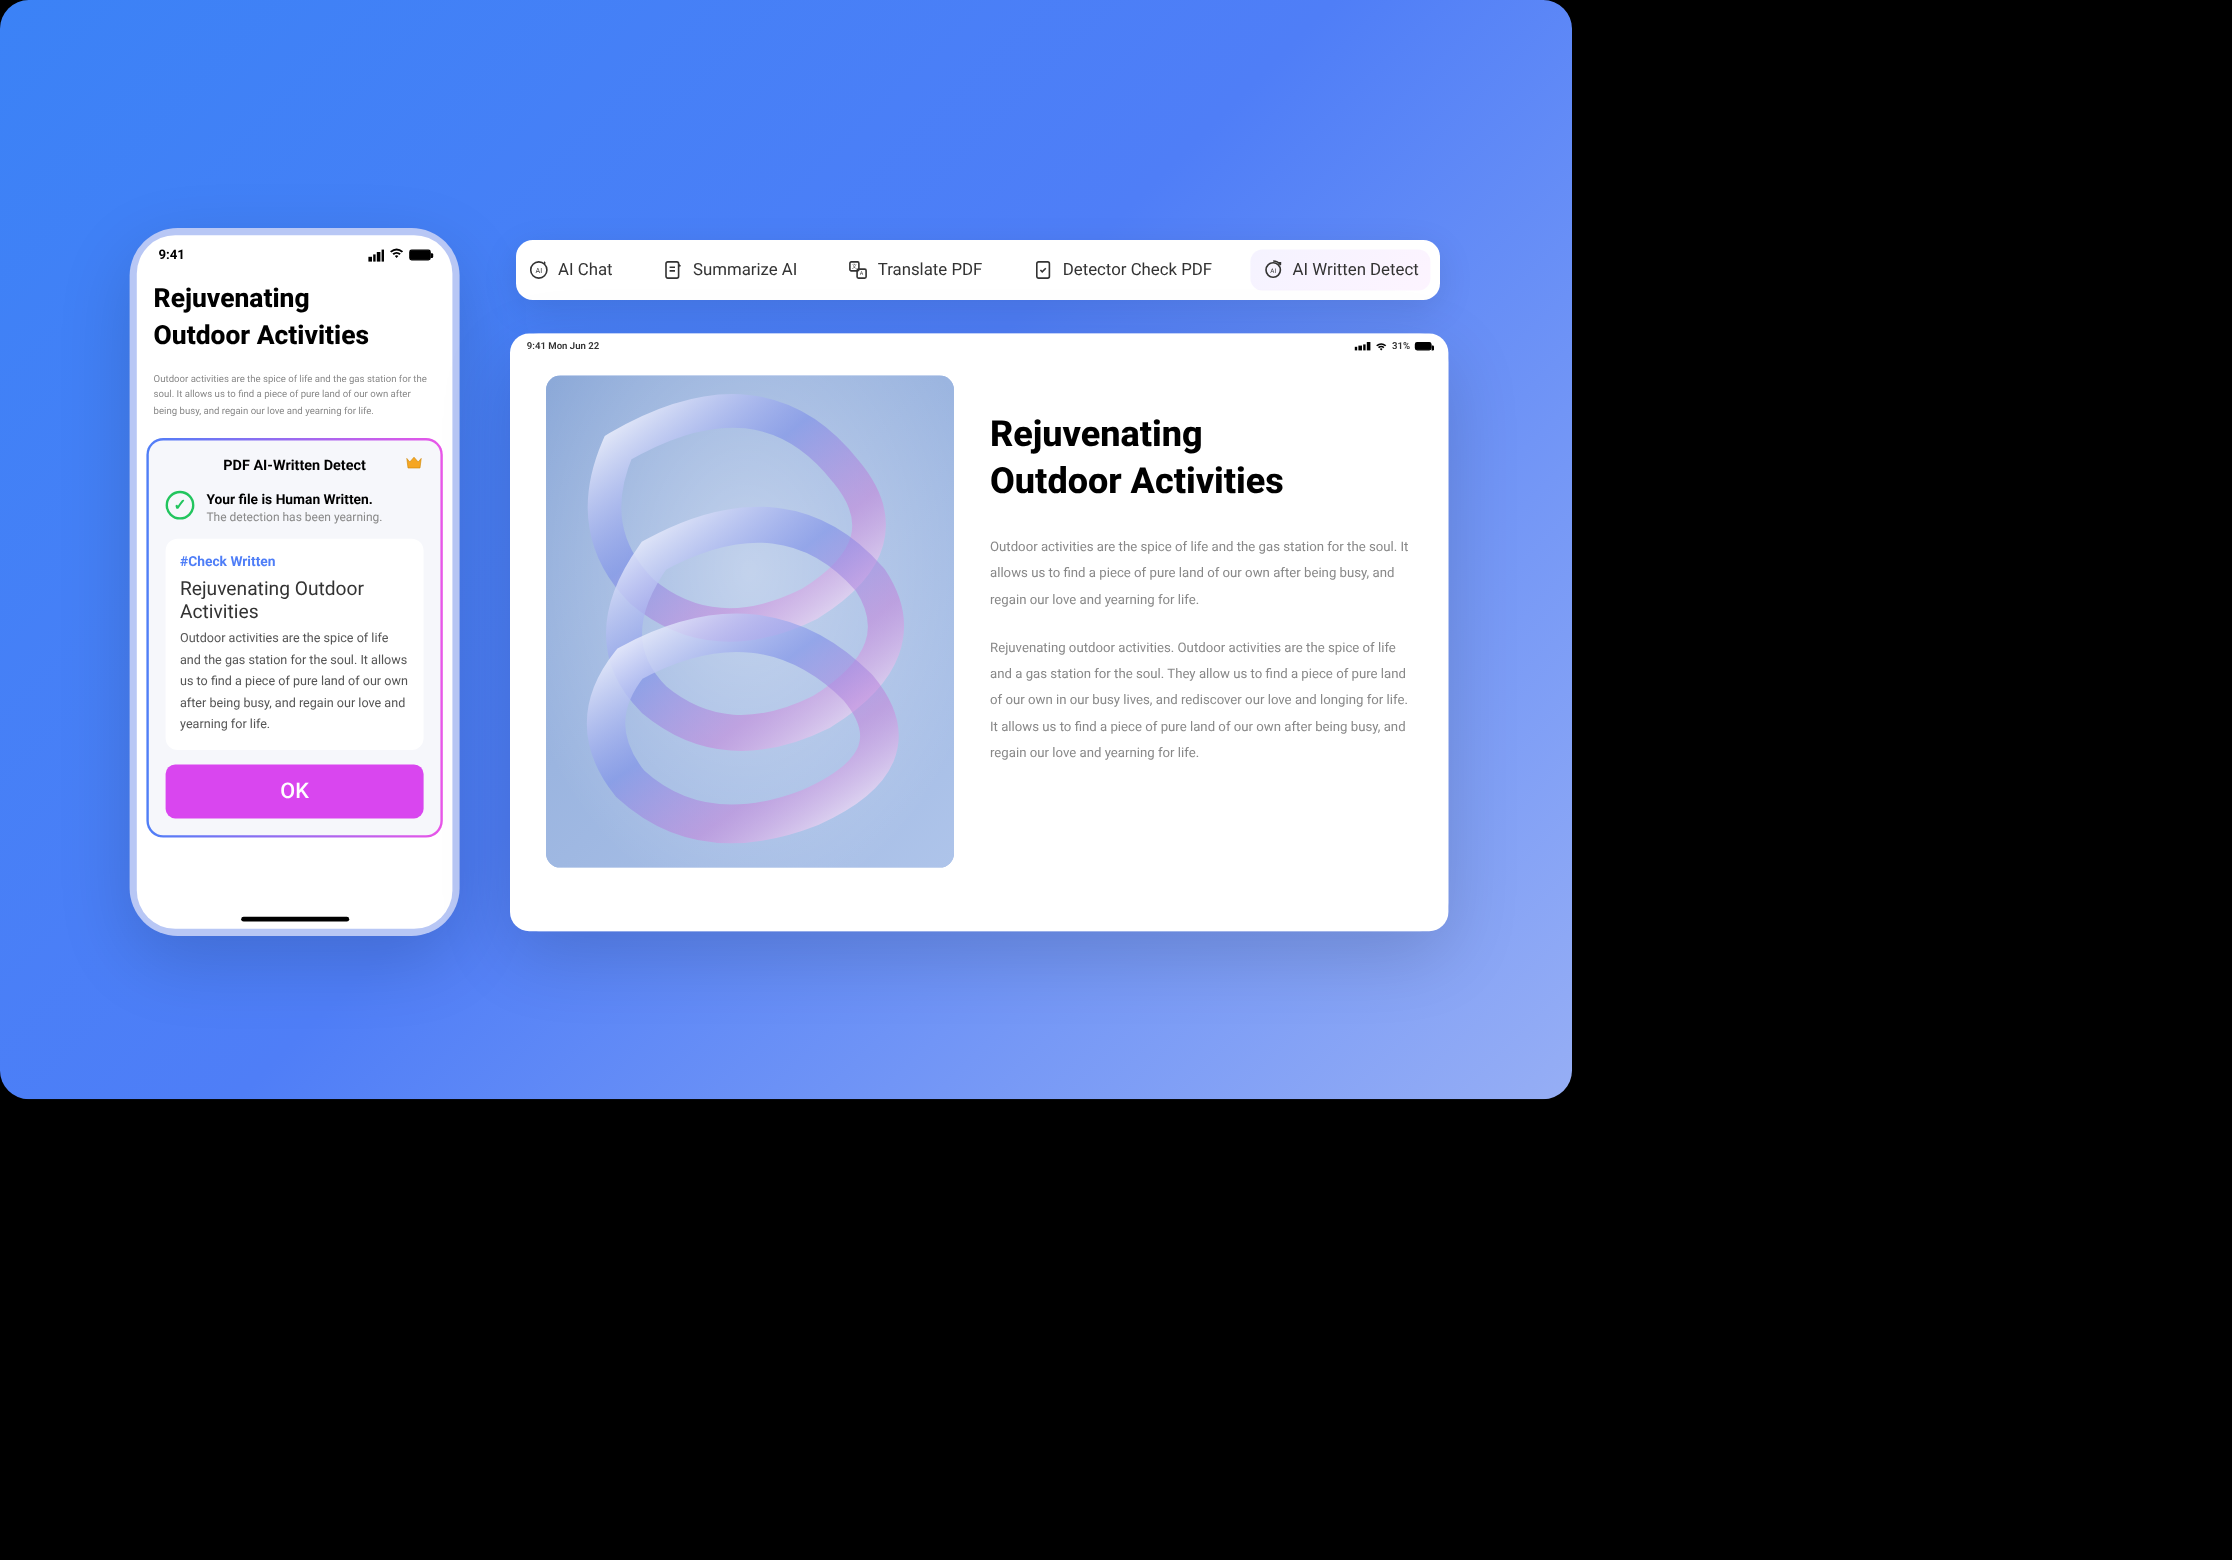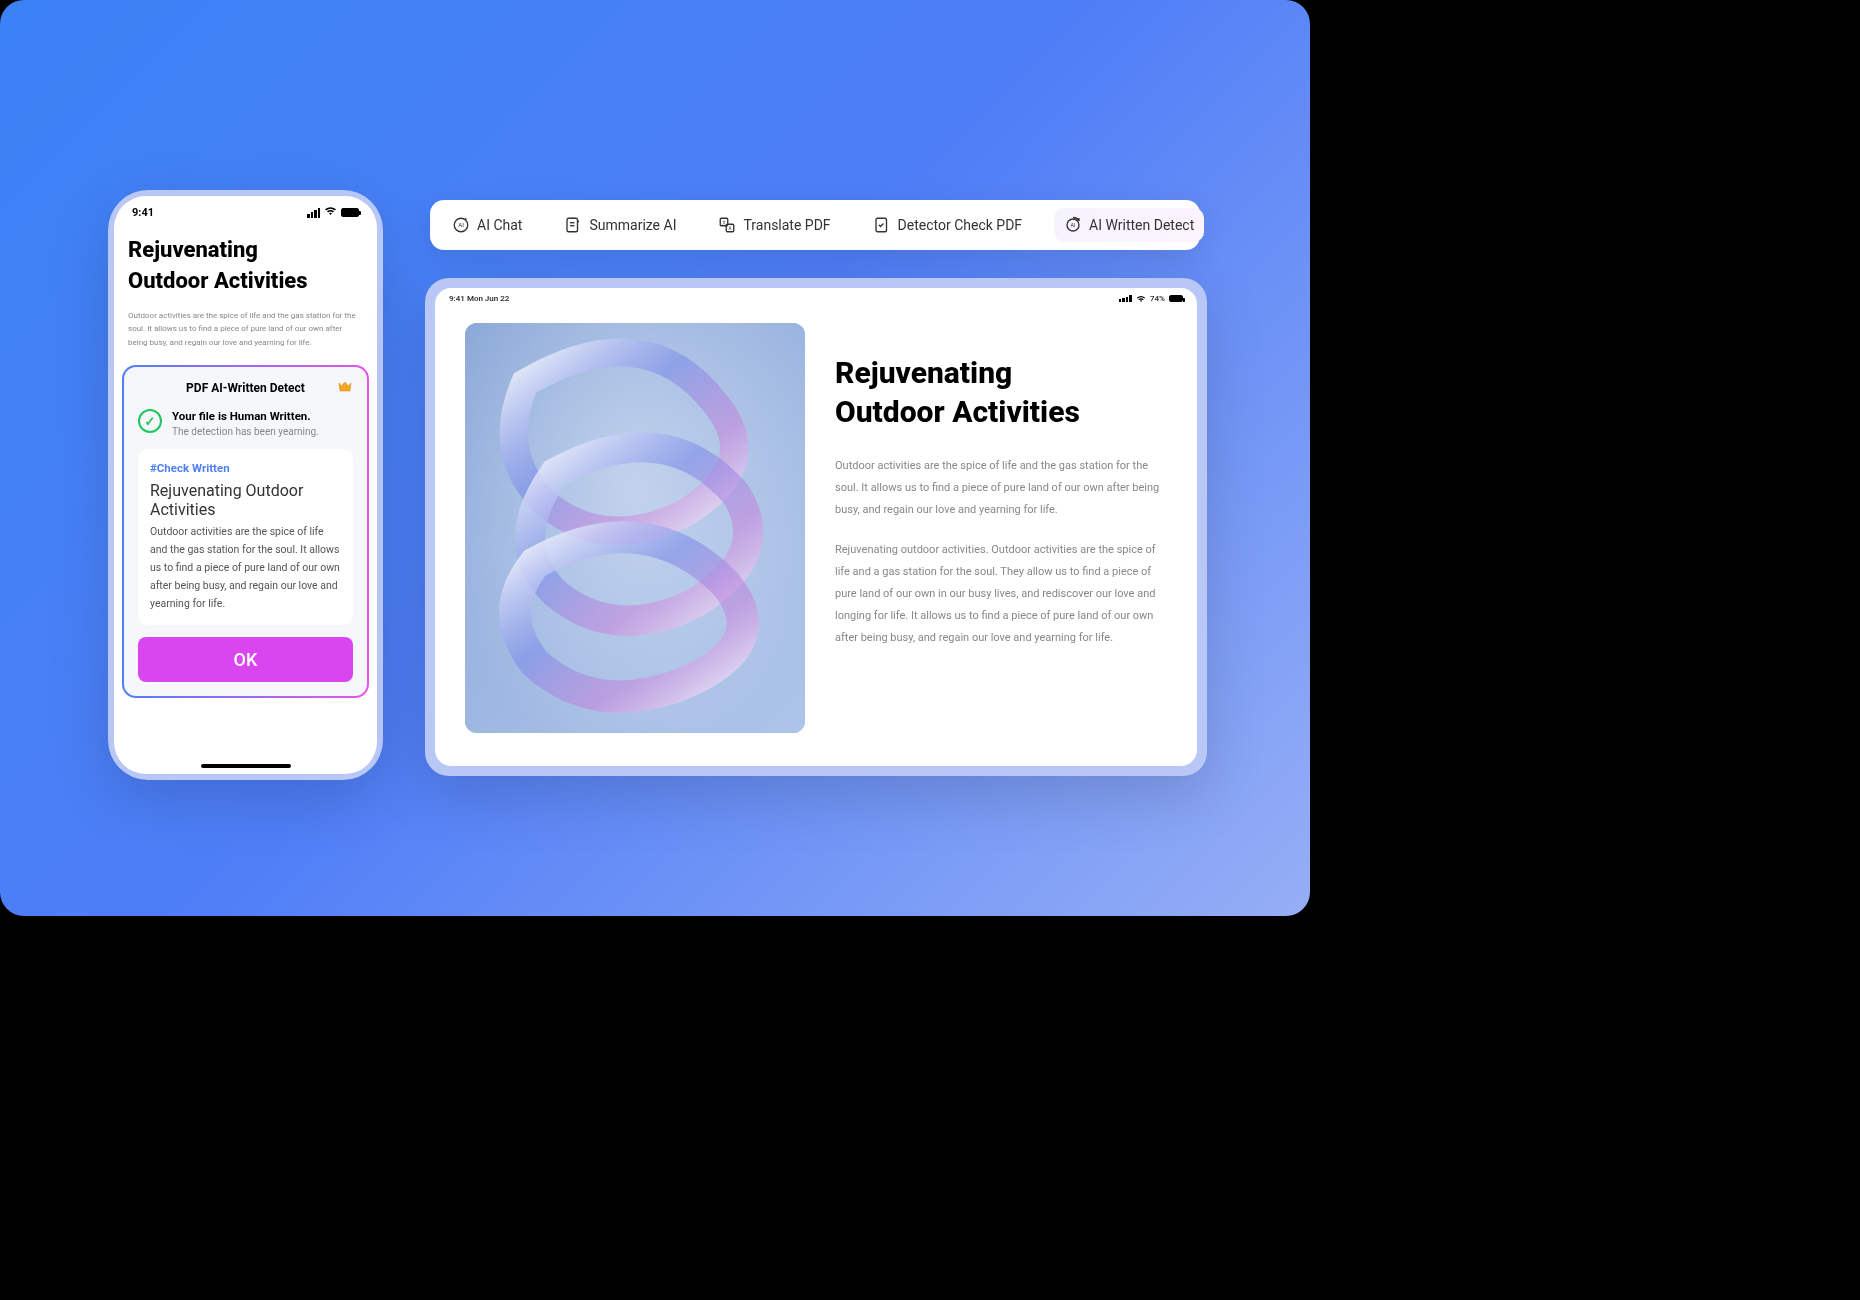--- a/index.html
+++ b/index.html
@@ -200,21 +200,21 @@
     }
     
     
     .tab-bar {
       position: absolute;
       top: 200px;
       left: 430px;
       width: 770px;
       background: #fff;
       border-radius: 14px;
-      padding: 8px 12px;
+      padding: 8px 0;
       display: flex;
       gap: 22px;
       align-items: flex-end;
       box-shadow: 0 8px 30px rgba(0,0,0,0.1);
     }
     .tab-item {
       display: flex;
       align-items: center;
       gap: 7px;
       font-size: 14px;
@@ -241,21 +241,21 @@
     
     
     .tablet {
       position: absolute;
       top: 278px;
       left: 425px;
       width: 782px;
       height: 498px;
       background: #b8c7f5;
       border-radius: 24px;
-      padding: 10px;
+      padding: 0;
       box-shadow: 0 20px 60px rgba(0,0,0,0.15);
     }
     .tablet-screen {
       width: 100%;
       height: 100%;
       background: #fff;
       border-radius: 16px;
       overflow: hidden;
       position: relative;
     }
@@ -461,21 +461,21 @@
         <span style="display:flex;align-items:center;gap:4px;">
           <span class="signal-bars" style="height:7px">
             <span style="height:3px"></span>
               <span style="height:4px"></span>
               <span style="height:5px"></span>
               <span style="height:7px"></span>
           </span>
           <svg width="10" height="8" viewBox="0 0 13 10">
               <path d="M6.5 9 L5 7.3 Q6.5 6 8 7.3 Z M3 5.3 Q6.5 2.5 10 5.3 L8.8 6.5 Q6.5 4.5 4.2 6.5 Z M1 3.3 Q6.5 -1 12 3.3 L10.8 4.5 Q6.5 1 2.2 4.5 Z" fill="#000"></path>
             </svg>
-          <span>74%</span>
+          <span>31%</span>
           <span class="battery" style="width:14px;height:7px"></span>
         </span>
       </div>
       <div class="tablet-content">
         <div class="tablet-image">
           <div class="tablet-image-inner">
             <svg viewBox="0 0 340 410" width="340" height="410" style="position:absolute;inset:0">
               <defs>
                 <linearGradient id="rg" x1="0" y1="0" x2="1" y2="1">
                   <stop offset="0" stop-color="#fff" stop-opacity="0.9"></stop>

